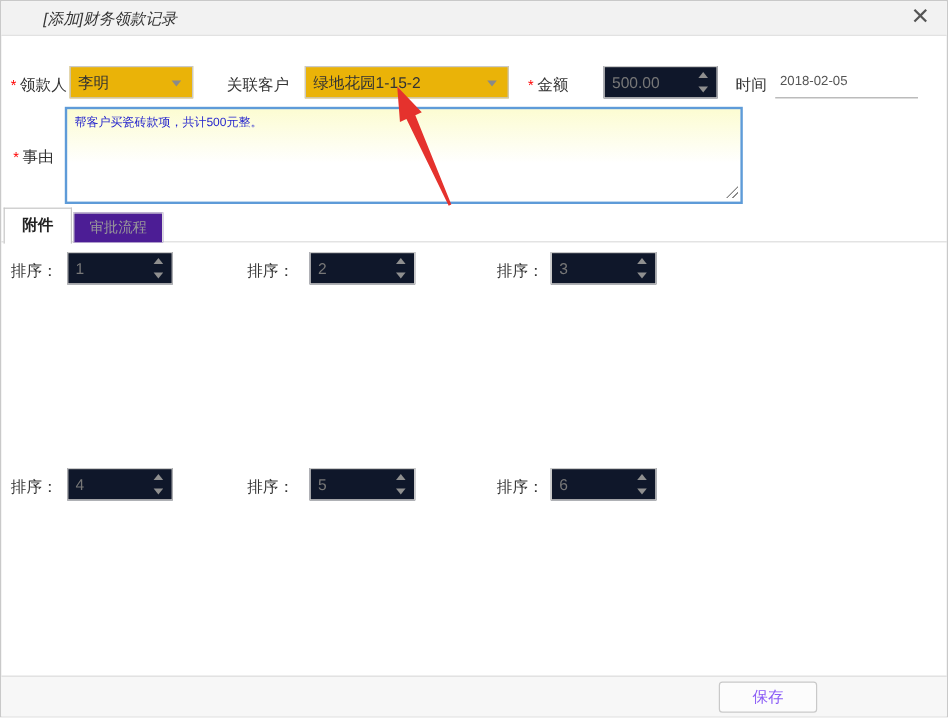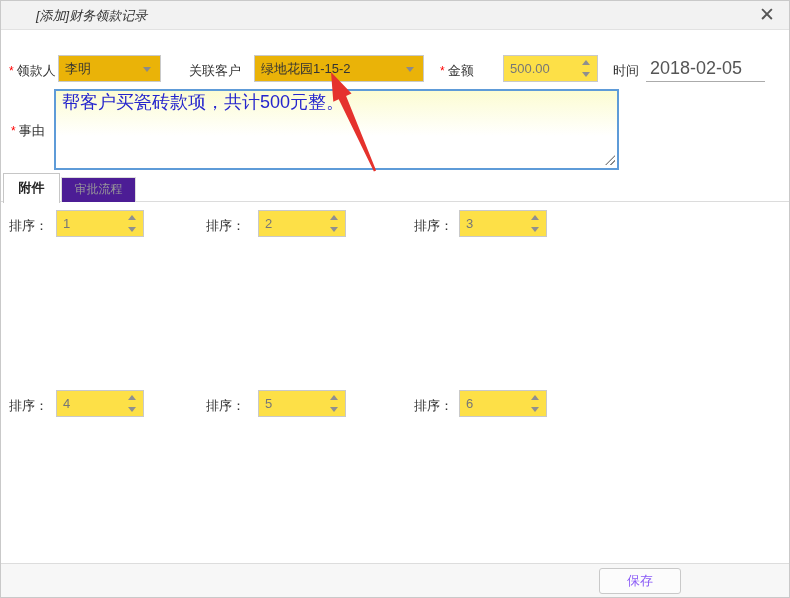--- a/index.html
+++ b/index.html
@@ -31,42 +31,42 @@
     font-size:13px; color:#333; line-height:25px; padding-left:6px; cursor:pointer;
   }
   .selectbox .chev {
     position:absolute; right:9px; top:11px; width:0; height:0;
     border-left:4px solid transparent; border-right:4px solid transparent;
     border-top:5px solid #8a8a8a;
   }
   
   .numwrap { position:absolute; height:27px; }
   .numwrap input {
-    width:100%; height:100%; border:1px solid #c9c9c9; background:#fde047;
+    width:100%; height:100%; border:1px solid #c9c9c9; background:#0f172a;
     font-size:13px; color:#777; padding:0 22px 0 6px; outline:none;
     font-family:"Liberation Sans","DejaVu Sans",sans-serif;
   }
   .spin { position:absolute; right:7px; top:5px; width:9px; height:17px; }
   .spin .up, .spin .dn { position:absolute; left:0; width:0; height:0; cursor:pointer;
     border-left:4px solid transparent; border-right:4px solid transparent; }
   .spin .up { top:0; border-bottom:5px solid #8f8f8f; }
   .spin .dn { bottom:0; border-top:5px solid #8f8f8f; }
   
   .datefield {
     position:absolute; left:645px; top:55px; width:119px; height:26px;
-    border-bottom:1px solid #ababab; font-size:18px; color:#555;
+    border-bottom:1px solid #ababab; font-size:11px; color:#555;
     line-height:24px; padding-left:4px;
   }
   
   .reason-wrap { position:absolute; left:53px; top:88px; width:565px; height:81px; }
   .reason-wrap textarea {
     width:100%; height:100%; resize:none; outline:none;
     border:2px solid #5e9bd8;
     background:linear-gradient(to bottom, #fcfcd2 0px, #ffffff 45px);
-    font-size:18px; color:#2525cd; padding:3px 6px; line-height:17px;
+    font-size:10px; color:#2525cd; padding:3px 6px; line-height:17px;
     font-family:"Liberation Sans","DejaVu Sans",sans-serif;
   }
   .grip {
     position:absolute; right:4px; bottom:5px; width:10px; height:10px;
     background:repeating-linear-gradient(135deg, #8a8a8a 0 1px, transparent 1px 3.5px);
     clip-path:polygon(100% 0, 100% 100%, 0 100%);
     pointer-events:none;
   }
   
   .tab-divider { position:absolute; left:0; top:200px; width:790px; height:1px; background:#dcdcdc; }

